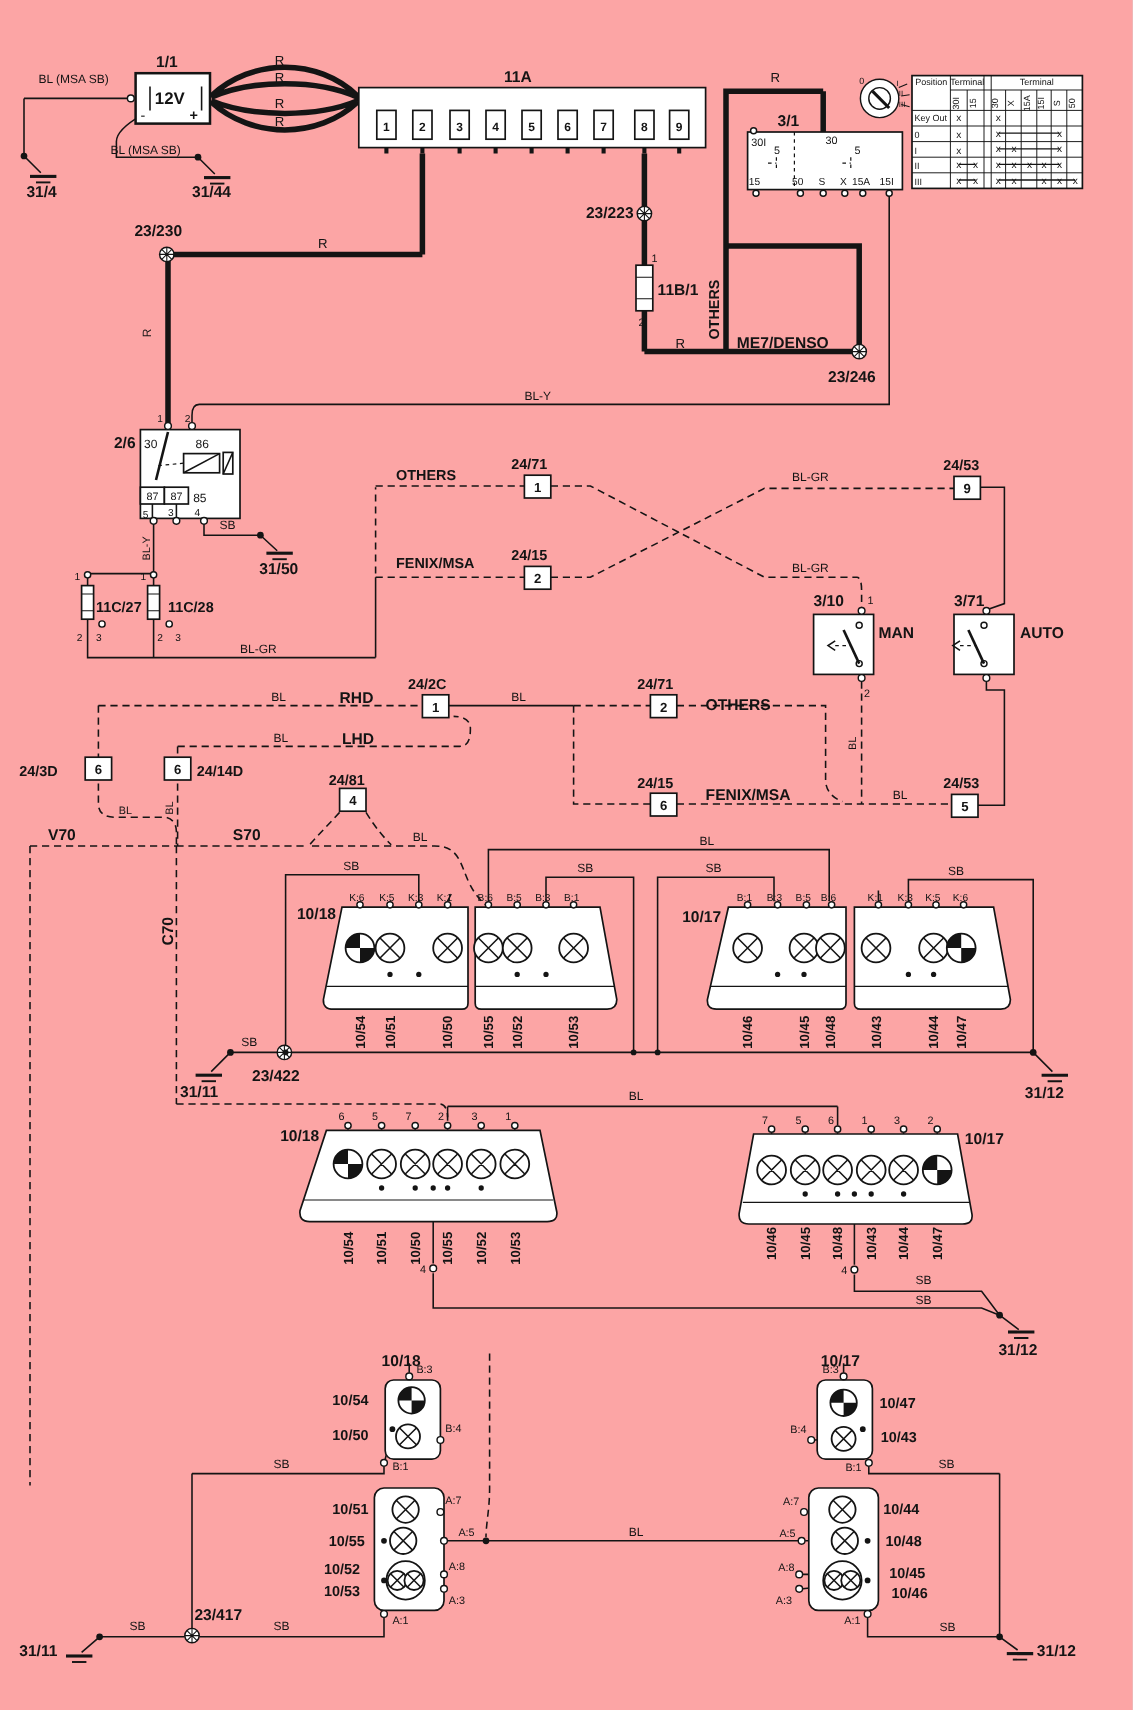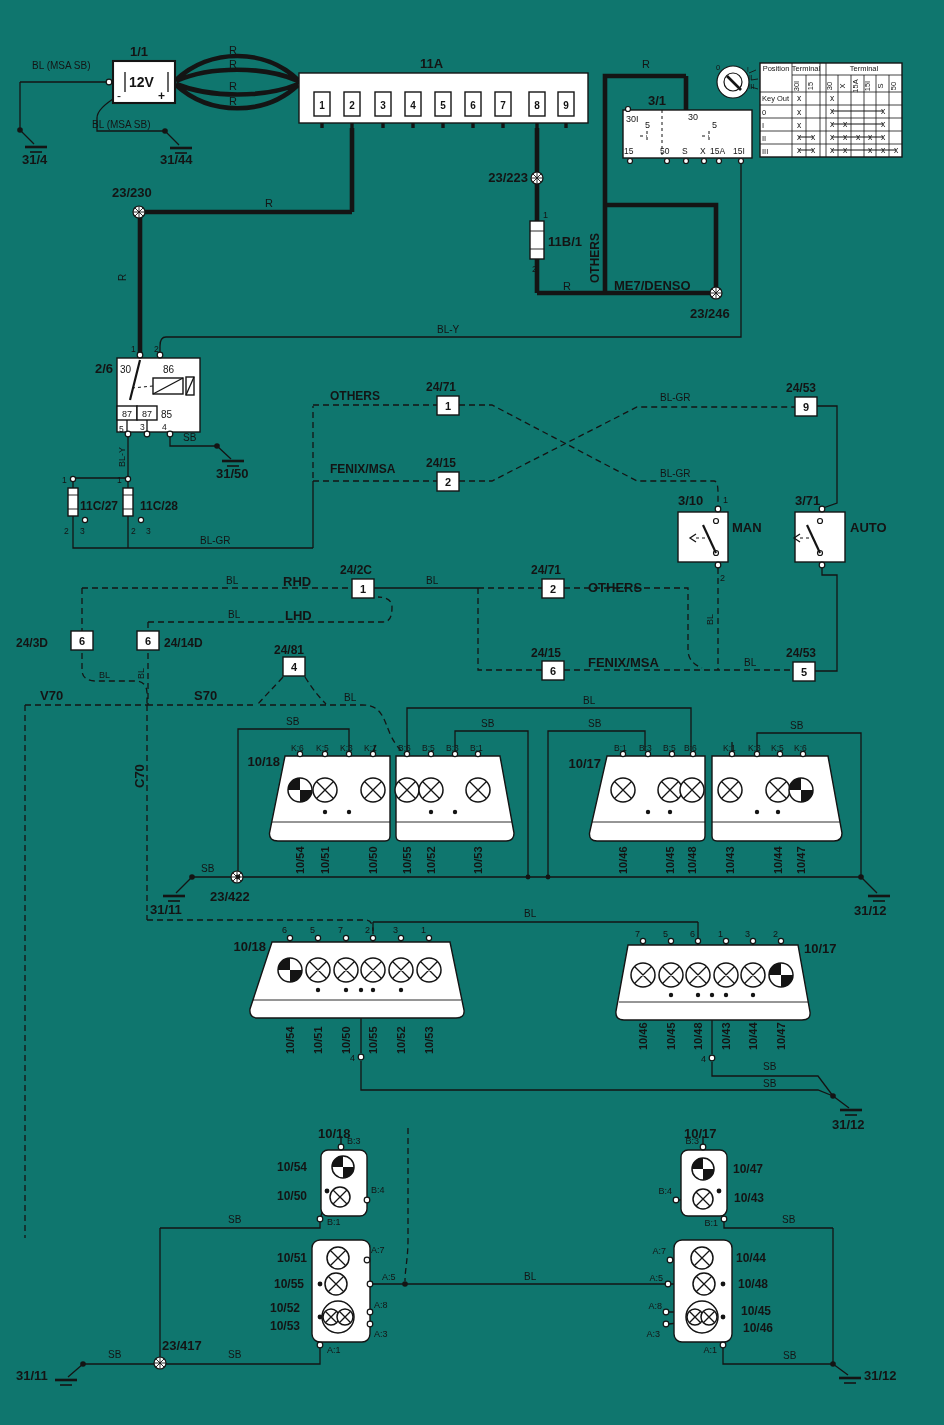--- a/index.html
+++ b/index.html
@@ -1,16 +1,16 @@
 <!DOCTYPE html>
 <html><head>
 <meta charset="utf-8">
 <style>
   html,body{margin:0;padding:0;background:#d8d8d8;}
-  .page{width:944px;height:1425px;background:#0f766e;position:relative;margin:0 auto;overflow:hidden;}
+  .page{width:944px;height:1425px;background:#fca5a5;position:relative;margin:0 auto;overflow:hidden;}
   svg{position:absolute;left:0;top:0;}
   text{font-family:"Liberation Sans","DejaVu Sans",sans-serif;fill:#141414;}
   .b{font-weight:bold}
   .f14{font-size:14px}.f13{font-size:13px}.f12{font-size:12px}.f11{font-size:11px}
   .f10{font-size:10px}.f9{font-size:9px}.f8{font-size:8.5px}.f7{font-size:7.5px}.f6{font-size:6.5px}
   .m{text-anchor:middle}.e{text-anchor:end}
   .w5{stroke:#141414;stroke-width:4.6;fill:none;stroke-linejoin:miter}
   .w4{stroke:#141414;stroke-width:3.4;fill:none}
   .w2{stroke:#141414;stroke-width:2.2;fill:none}
   .w1{stroke:#141414;stroke-width:1.3;fill:none}

